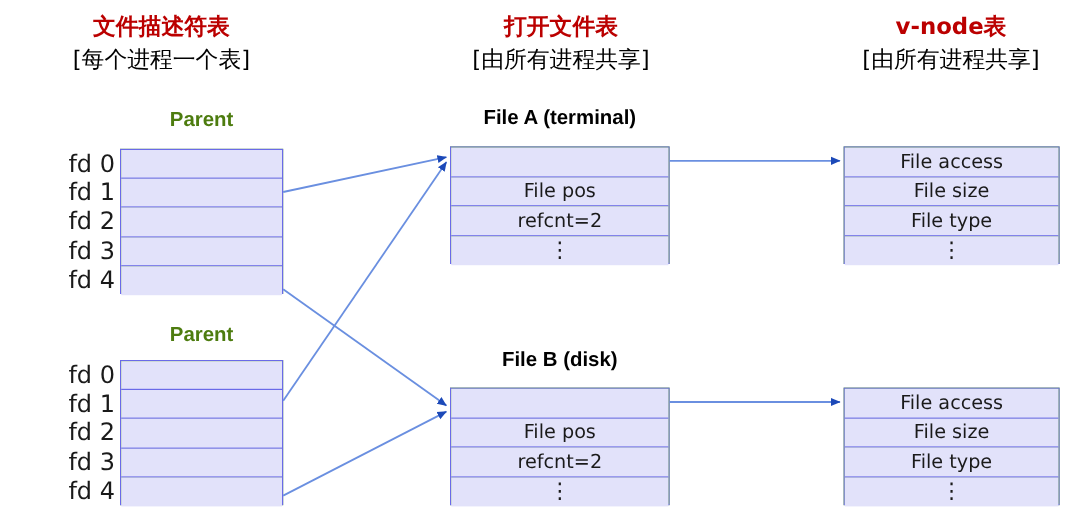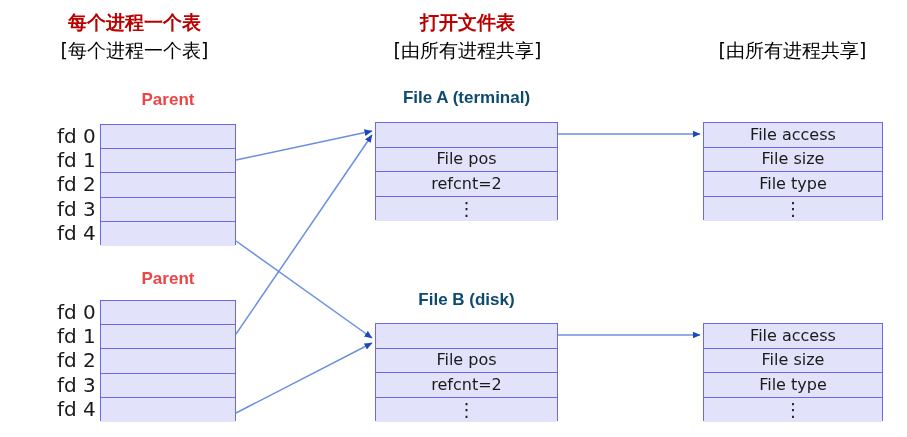--- a/index.html
+++ b/index.html
@@ -41,26 +41,26 @@
   
   .sec-label {
     text-align: center;
     font-weight: bold;
     font-size: 17px;
     line-height: 20px;
     white-space: nowrap;
     font-family: "Liberation Sans", sans-serif;
   }
   .sec-label.blue {
-    color: #ef4444;
+    color: #4d7c0f;
     text-shadow: 1px 1px 0 #ffffff, -1px -1px 0 #ffffff,
                  1px -1px 0 #ffffff, -1px 1px 0 #ffffff;
   }
   .sec-label.purple {
-    color: #0c4a6e;
+    color: #000000;
     text-shadow: 1px 1px 0 #ffffff, -1px -1px 0 #ffffff,
                  1px -1px 0 #ffffff, -1px 1px 0 #ffffff;
   }
 
   
   .tbl {
     border: 1.5px solid #6a6ae8;
     box-sizing: border-box;
     background: #84cc16;
   }
@@ -98,26 +98,27 @@
     left: 0; top: 0;
     width: 907px; height: 437px;
     pointer-events: none;
   }
 </style>
 </head>
 <body>
 
 <div id="canvas">
 
-  <div class="abs col-title" style="left:22px; top:10px; width:225px;">每个进程一个表</div>
+  <div class="abs col-title" style="left:22px; top:10px; width:225px;">文件描述符表</div>
   <div class="abs col-sub" style="left:22px; top:38px; width:225px;">[每个进程一个表]</div>
 
   <div class="abs col-title" style="left:355px; top:10px; width:225px;">打开文件表</div>
   <div class="abs col-sub" style="left:355px; top:38px; width:225px;">[由所有进程共享]</div>
 
+  <div class="abs col-title" style="left:680px; top:10px; width:225px;">v-node表</div>
   <div class="abs col-sub" style="left:680px; top:38px; width:225px;">[由所有进程共享]</div>
 
   <div class="abs sec-label blue" style="left:100px; top:90px; width:136px;">Parent</div>
 
   <div class="abs" style="left:57px; top:124px; width:42px;">
     <div class="fd-label" style="height:24.2px; line-height:24.2px;">fd 0</div>
     <div class="fd-label" style="height:24.2px; line-height:24.2px;">fd 1</div>
     <div class="fd-label" style="height:24.2px; line-height:24.2px;">fd 2</div>
     <div class="fd-label" style="height:24.2px; line-height:24.2px;">fd 3</div>
     <div class="fd-label" style="height:24.2px; line-height:24.2px;">fd 4</div>

